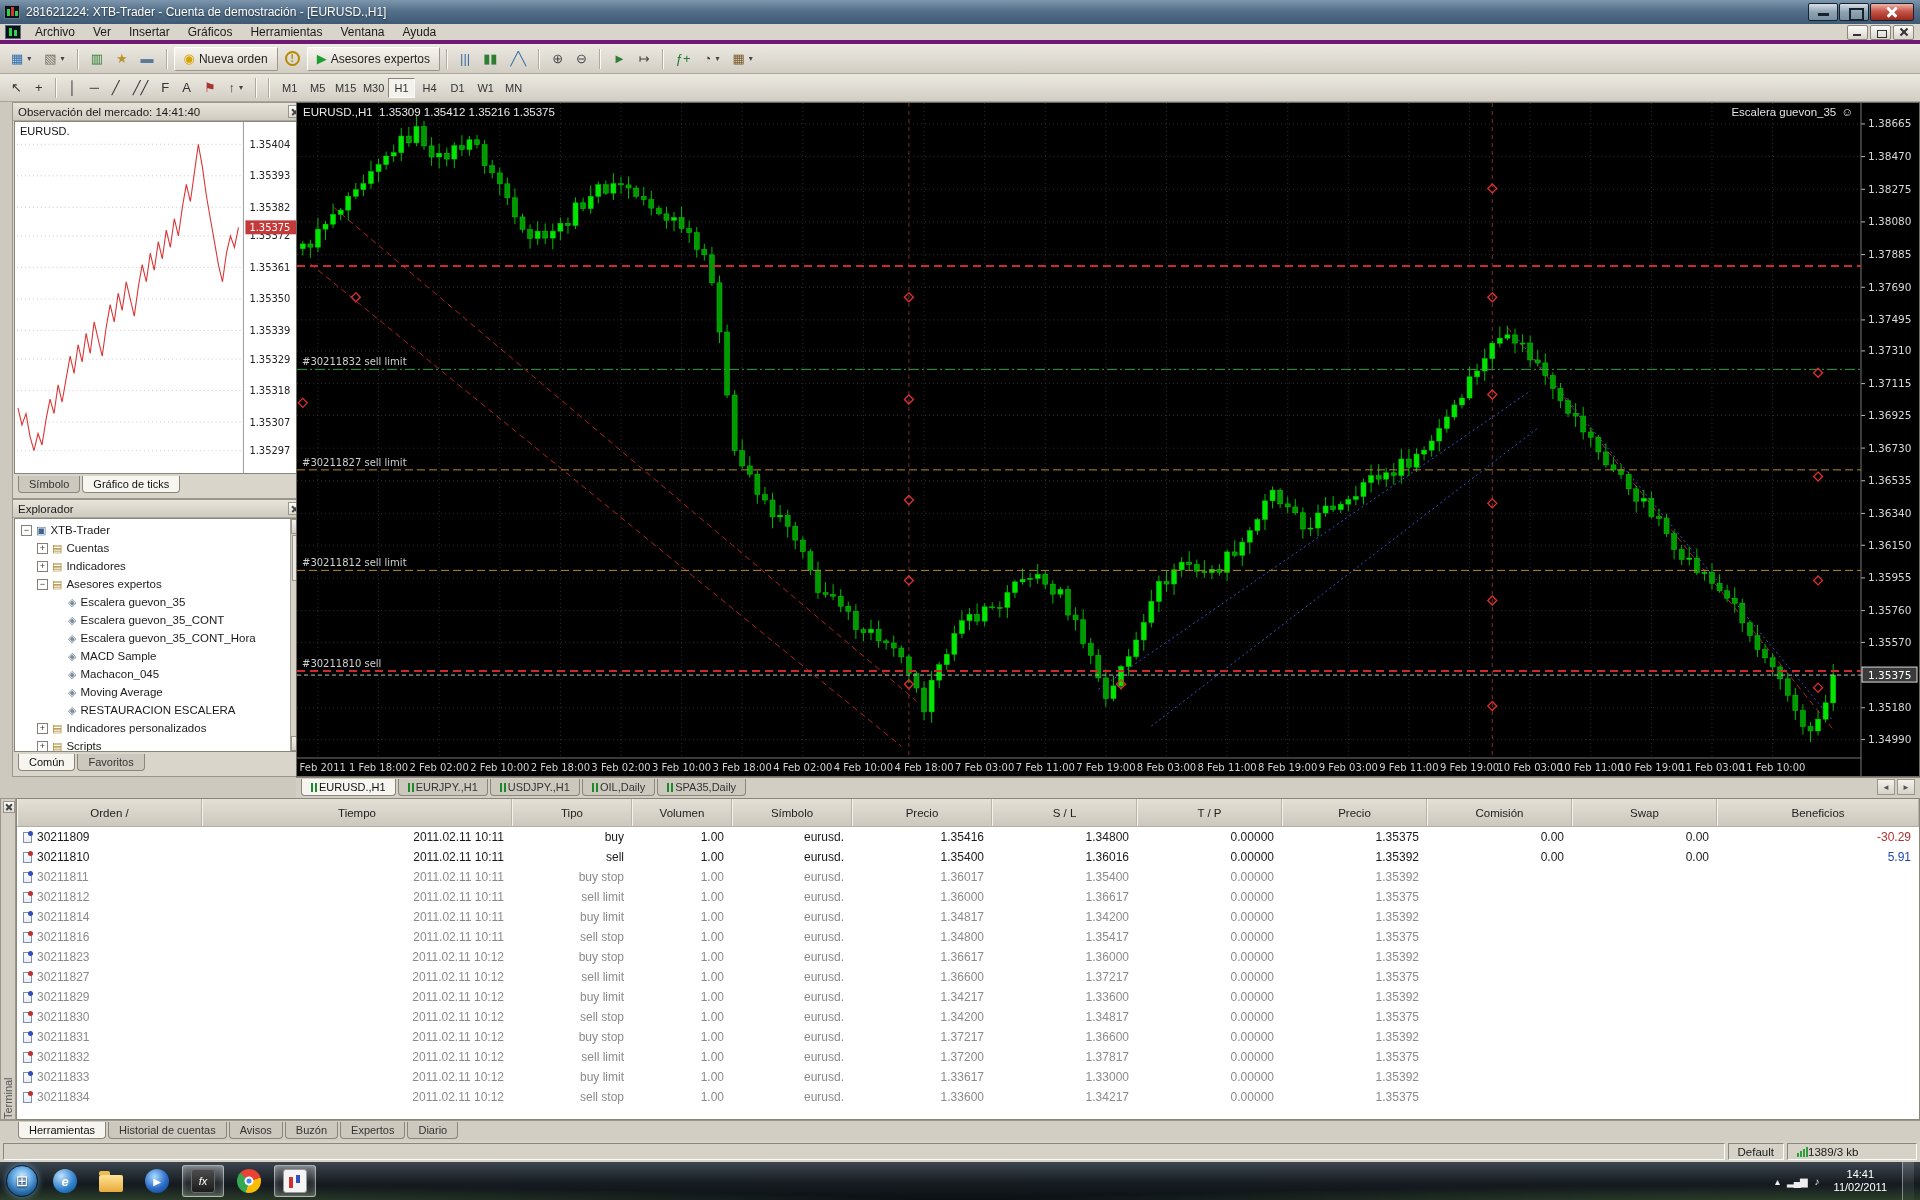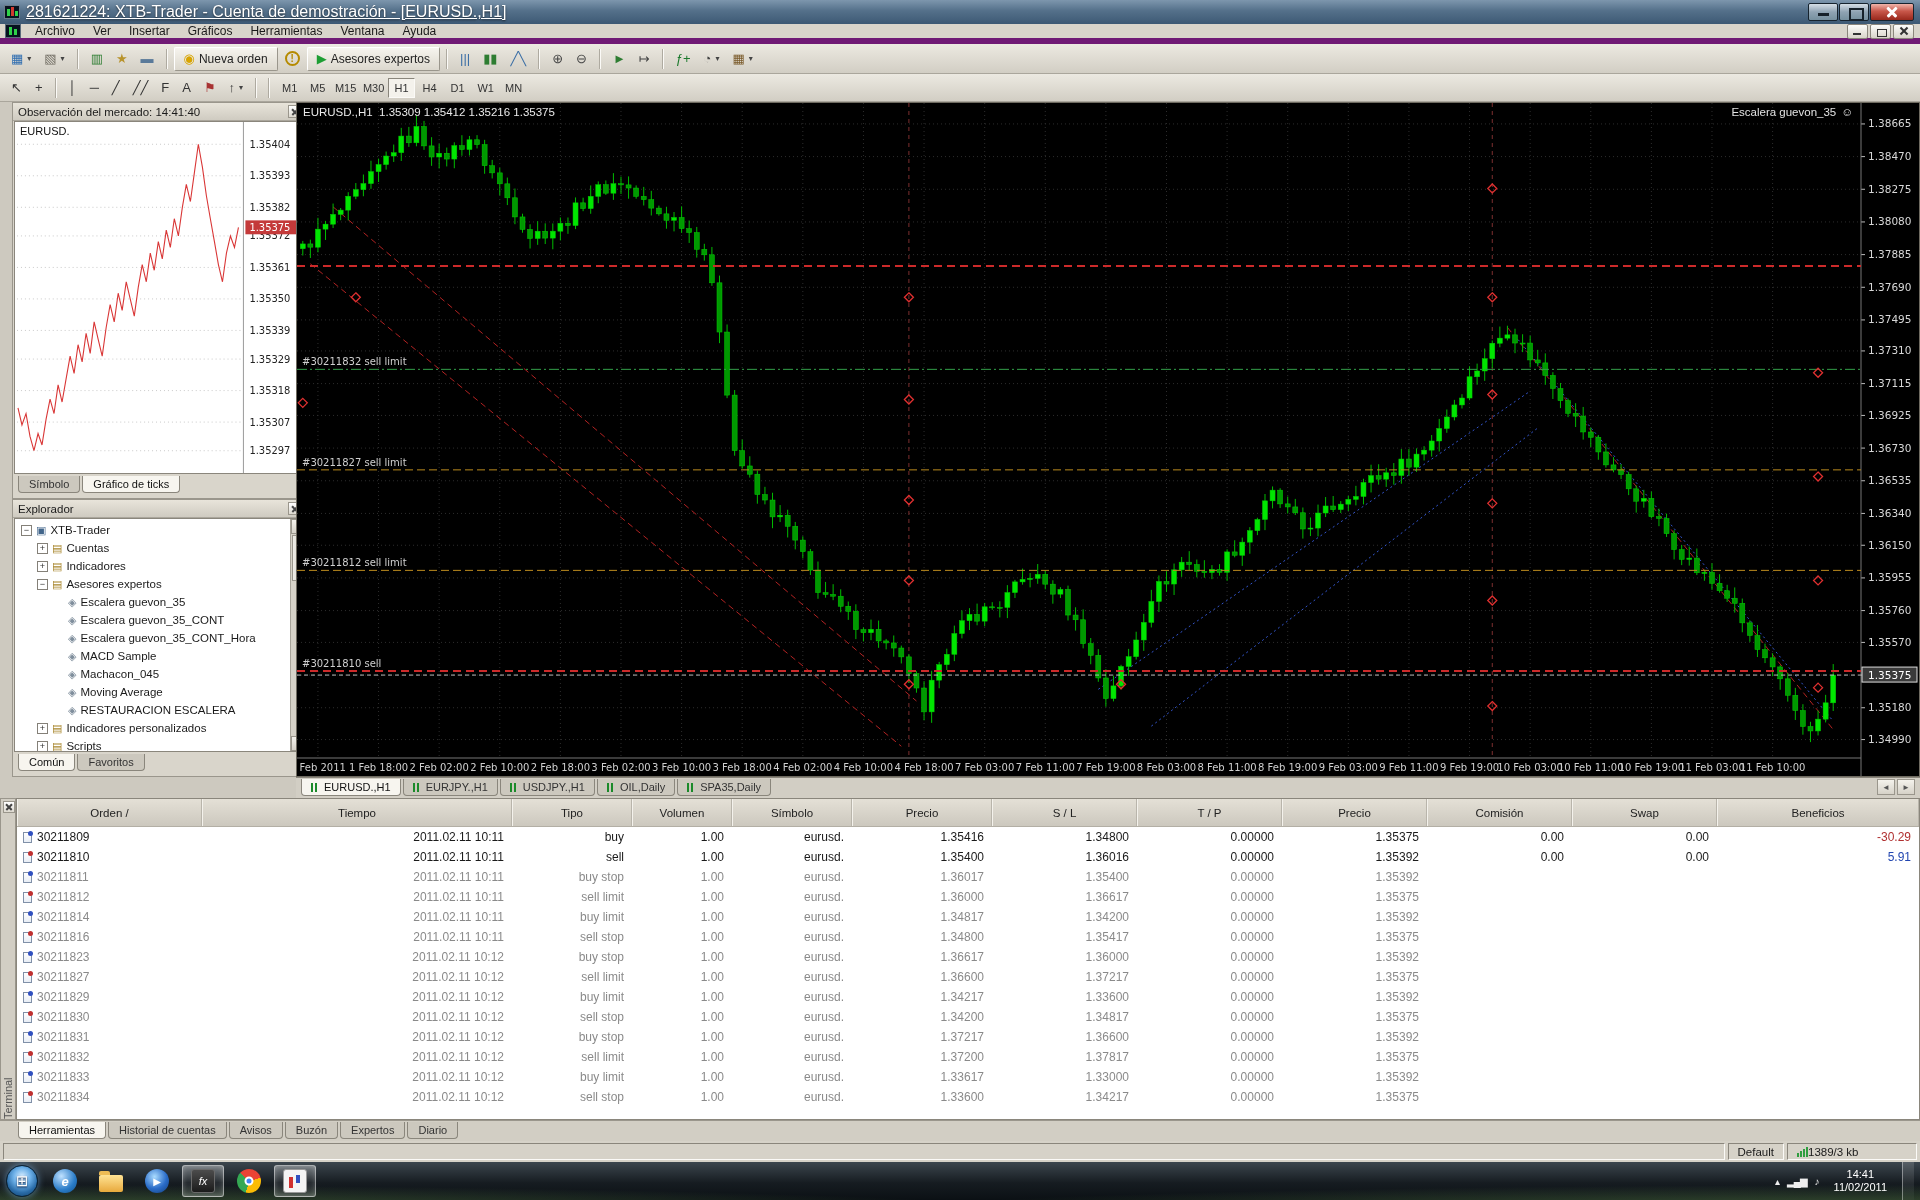--- a/index.html
+++ b/index.html
@@ -7,32 +7,32 @@
   body{position:relative;overflow:hidden;background:#cdc9bf;font-family:"Liberation Sans",sans-serif;font-size:12px;color:#1a1a1a;}
   svg{font-family:"DejaVu Sans","Liberation Sans",sans-serif;}
 
   
   .titlebar{position:absolute;left:0;top:0;width:1920px;height:24px;background:linear-gradient(#7d96ad,#54708a 45%,#3d5974);display:flex;align-items:center;padding:0 4px;color:#fff;}
   .app-icon{width:16px;height:14px;background:#06121e;border:1px solid #6a7a8a;position:relative;flex:none;}
   .app-icon i{position:absolute;bottom:2px;width:3px;background:#2fd24a;}
   .app-icon i:nth-child(1){left:2px;height:7px;}
   .app-icon i:nth-child(2){left:6px;height:9px;background:#d23a2f;}
   .app-icon i:nth-child(3){left:10px;height:5px;}
-  .title-text{margin-left:6px;font-size:16px;text-shadow:0 1px 2px rgba(0,0,0,.65);white-space:nowrap;text-decoration:underline;}
+  .title-text{margin-left:6px;font-size:12px;text-shadow:0 1px 2px rgba(0,0,0,.65);white-space:nowrap;}
   .cap-btns{margin-left:auto;display:flex;gap:1px;padding-right:2px;}
   .cap{width:30px;height:18px;border:1px solid #16232e;border-radius:2px;background:linear-gradient(#d5dee6,#8fa3b3 50%,#76909f);position:relative;}
   .cap.min::after{content:"";position:absolute;left:9px;bottom:4px;width:11px;height:3px;background:#17222b;}
   .cap.max::after{content:"";position:absolute;left:9px;top:4px;width:11px;height:9px;border:2px solid #17222b;}
   .cap.close{width:44px;background:linear-gradient(#efb4aa,#c8574a 45%,#99281c);}
   .cap.close::before,.cap.close::after{content:"";position:absolute;left:50%;top:50%;width:13px;height:2.5px;background:#fff;border-radius:1px;}
   .cap.close::before{transform:translate(-50%,-50%) rotate(45deg);}
   .cap.close::after{transform:translate(-50%,-50%) rotate(-45deg);}
 
   
-  .menubar{position:absolute;left:0;top:24px;width:1920px;height:20px;background:#d9d5cb;border-bottom:6px solid #701a75;display:flex;align-items:center;padding:0 2px;}
+  .menubar{position:absolute;left:0;top:24px;width:1920px;height:20px;background:#d9d5cb;border-bottom:4px solid #701a75;display:flex;align-items:center;padding:0 2px;}
   .child-icon{width:16px;height:14px;background:#06121e;border:1px solid #5a6a7a;margin:0 5px 0 3px;position:relative;flex:none;}
   .child-icon::before{content:"";position:absolute;left:3px;bottom:2px;width:3px;height:8px;background:#2fd24a;}
   .child-icon::after{content:"";position:absolute;left:8px;bottom:2px;width:3px;height:6px;background:#2fd24a;}
   .menu-item{padding:2px 9px;font-size:12px;}
   .mdi-btns{margin-left:auto;display:flex;gap:2px;padding-right:4px;}
   .mdi{width:21px;height:15px;background:linear-gradient(#fdfdfb,#d8d4ca);border:1px solid #8a867c;border-radius:2px;position:relative;}
   .mdi.min::after{content:"";position:absolute;left:5px;bottom:3px;width:8px;height:2px;background:#333;}
   .mdi.restore::after{content:"";position:absolute;left:6px;top:4px;width:8px;height:6px;border:1.5px solid #333;}
   .mdi.close::before,.mdi.close::after{content:"";position:absolute;left:50%;top:50%;width:10px;height:2px;background:#333;}
   .mdi.close::before{transform:translate(-50%,-50%) rotate(45deg);}
@@ -82,21 +82,21 @@
 
   
   .chart-wrap{position:absolute;left:296px;top:102px;width:1624px;height:675px;background:#000;border:1px solid #6e6a60;}
   #chart-svg{position:absolute;left:0;top:0;}
   .chart-ohlc{position:absolute;top:3px;left:6px;color:#eaeaea;font-size:11.5px;white-space:pre;}
   .chart-comment{position:absolute;top:20px;left:6px;color:#d9d9d9;font-size:10.5px;line-height:13px;white-space:pre;}
   .chart-comment div{min-height:13px;}
   .chart-ea{position:absolute;top:3px;right:66px;color:#e2e2e2;font-size:11.5px;display:flex;gap:5px;align-items:center;}
 
   .chart-tabs{position:absolute;left:296px;top:777px;width:1624px;height:21px;background:#d2cec4;border-top:1px solid #8a867c;display:flex;align-items:flex-start;padding:1px 5px 0;gap:2px;}
-  .ctab{display:inline-flex;align-items:center;gap:5px;font-size:11px;padding:2px 9px;background:#ccc8be;border:1px solid #8a867c;border-top:none;border-radius:0 0 4px 4px;color:#333;}
+  .ctab{display:inline-flex;align-items:center;font-size:11px;padding:2px 9px;background:#ccc8be;border:1px solid #8a867c;border-top:none;border-radius:0 0 4px 4px;color:#333;}
   .ctab.active{background:#f7f5ef;color:#111;}
   .ctab-ic{width:8px;height:9px;background:repeating-linear-gradient(90deg,#1b8a2a 0 2px,transparent 2px 4px);flex:none;}
   .ctab-scroll{margin-left:auto;display:flex;gap:2px;}
   .sc-btn{width:18px;height:16px;font-size:8px;display:flex;align-items:center;justify-content:center;background:linear-gradient(#f4f2ec,#d6d2c8);border:1px solid #9a968c;color:#555;}
 
   
   .terminal{position:absolute;left:0;top:798px;width:1920px;height:322px;display:flex;}
   .term-strip{width:16px;background:#d2cec4;border:1px solid #9a968c;display:flex;flex-direction:column;align-items:center;flex:none;}
   .term-strip .xbox{margin-top:2px;width:12px;height:12px;}
   .strip-label{flex:1;display:flex;align-items:center;writing-mode:vertical-rl;transform:rotate(180deg);font-size:11px;color:#555;}

